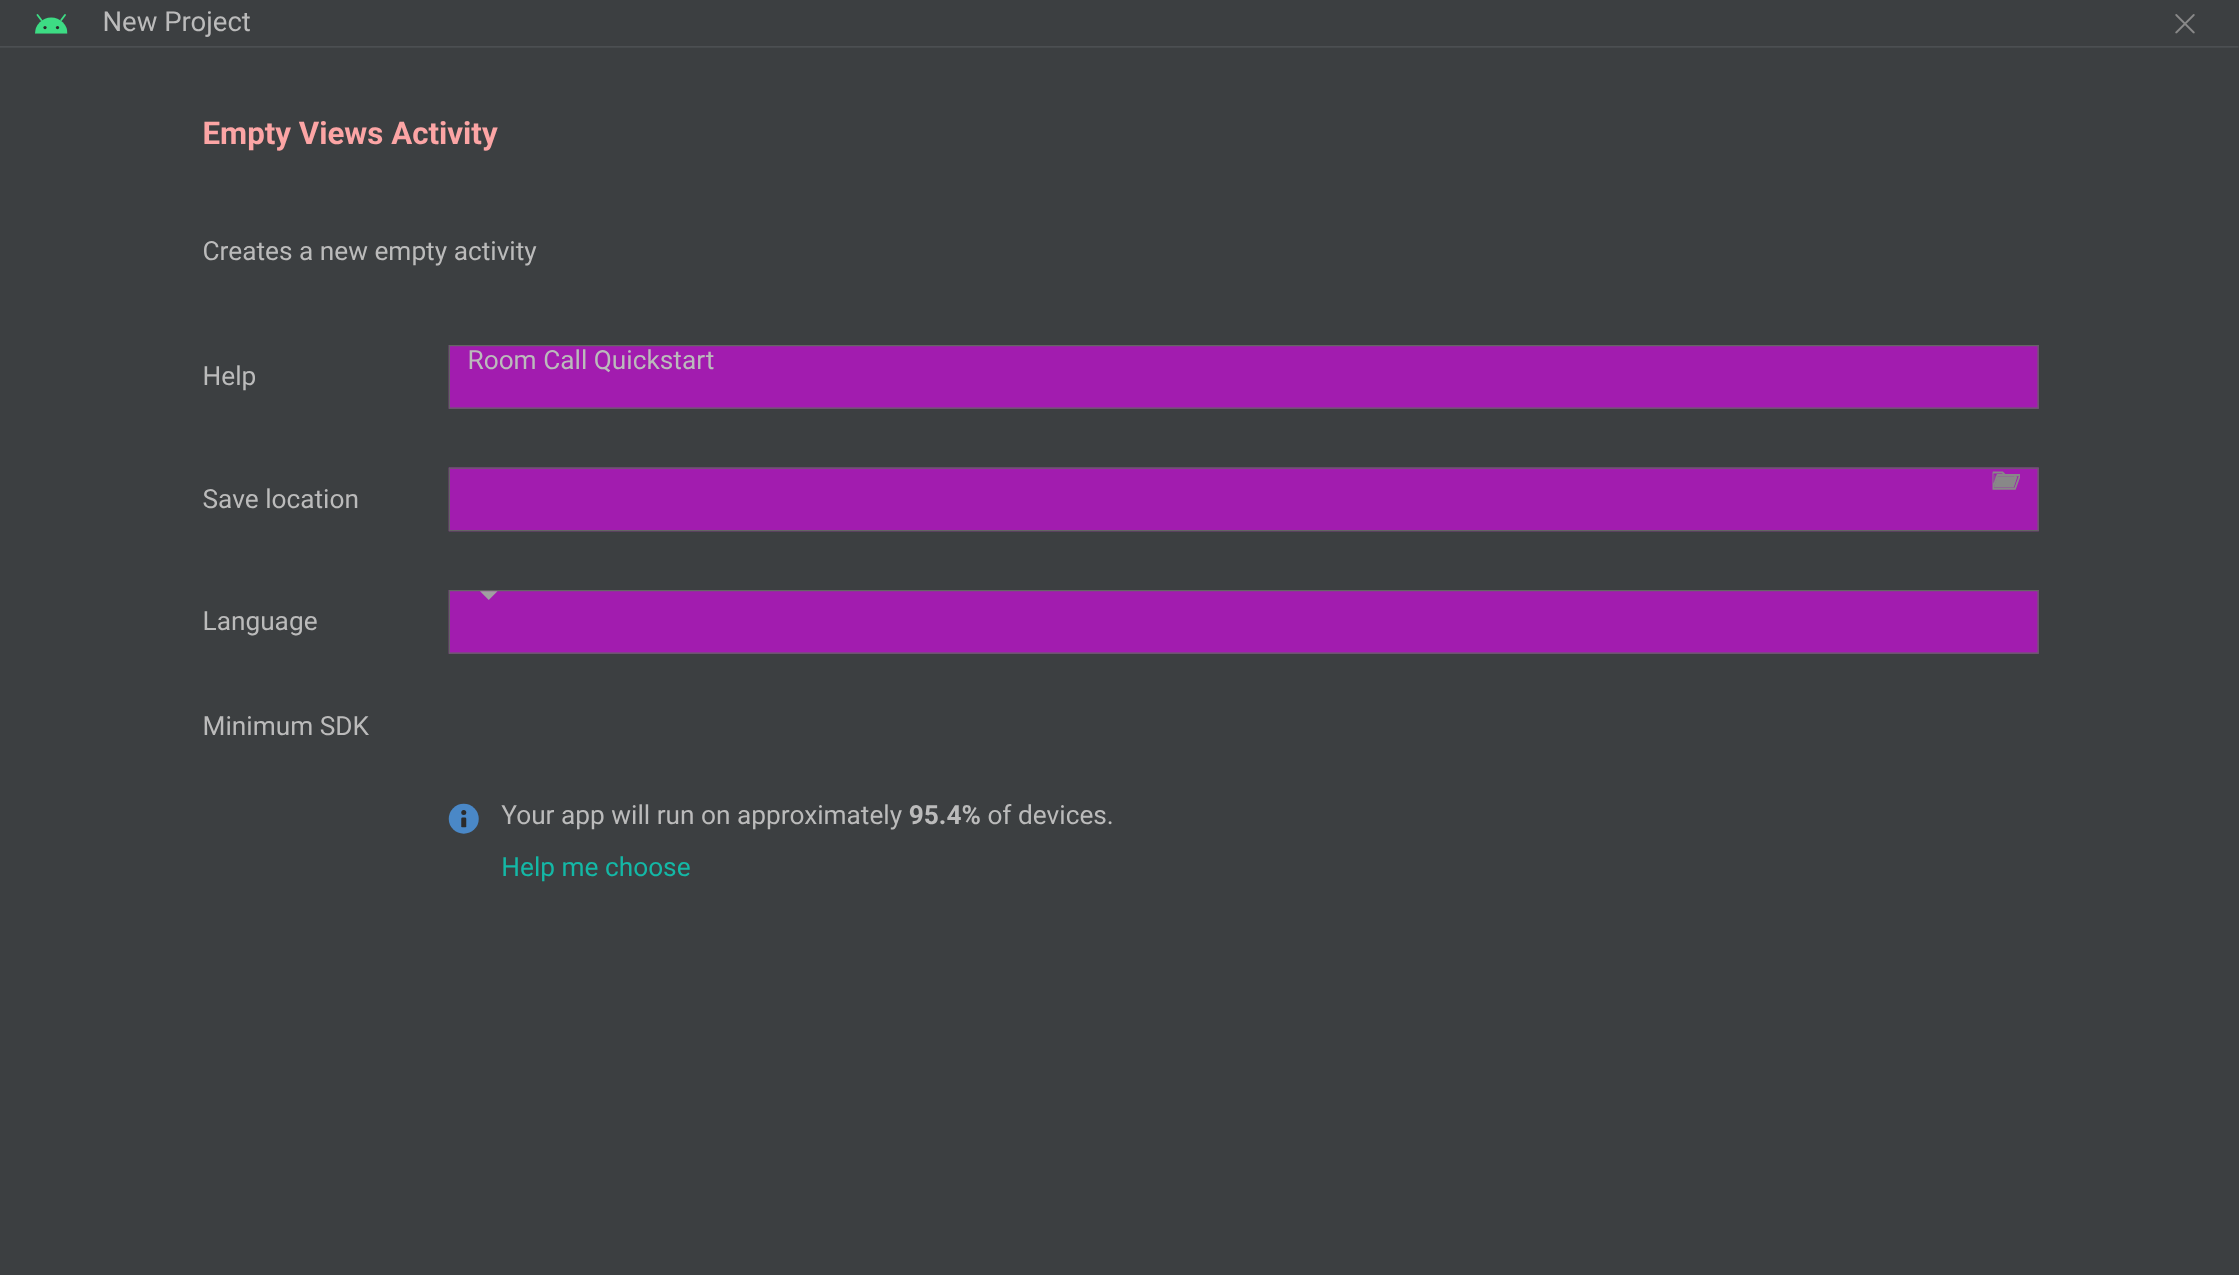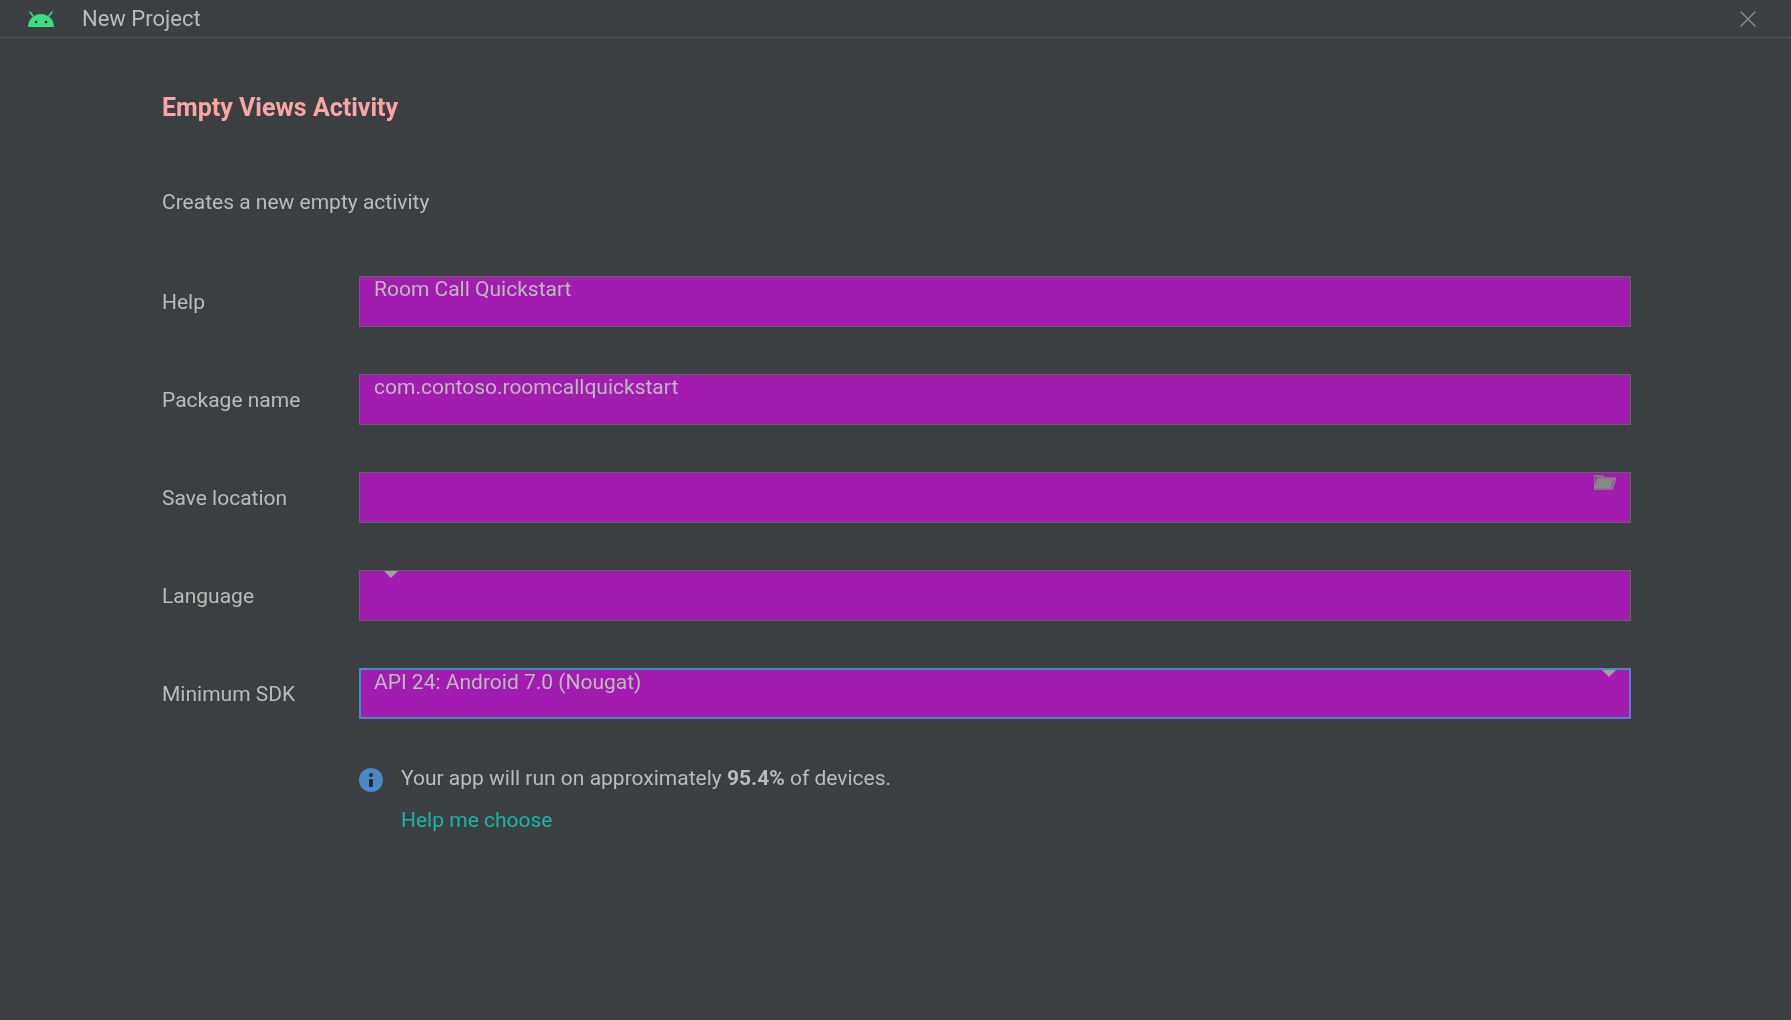--- a/index.html
+++ b/index.html
@@ -174,26 +174,20 @@
   <h1 class="heading">Empty Views Activity</h1>
   <p class="subtitle">Creates a new empty activity</p>
 
   <div class="form-row">
     <label class="form-label">Help</label>
     <div class="form-input">
       <input class="input-text" type="text" value="Room Call Quickstart" style="">
     </div>
   </div>
 
-  <div class="form-row">
-    <label class="form-label">Package name</label>
-    <div class="form-input">
-      <input class="input-text" type="text" value="com.contoso.roomcallquickstart" style="">
-    </div>
-  </div>
 
   <div class="form-row">
     <label class="form-label">Save location</label>
     <div class="form-input">
       <input class="input-text" type="text" value="" style="">
       <span class="folder-icon">
         <svg width="22" height="18" viewBox="0 0 22 18">
           <path d="M 0 3 L 0 16 L 18 16 L 22 5 L 4 5 L 0 16 M 0 3 L 8 3 L 10 5 L 18 5 L 18 7" fill="none" stroke="#888888" stroke-width="1.5"></path>
           <path d="M 1 4 L 1 15 L 17 15 L 20 6 L 3 6 Z" fill="#888888" opacity="0.3"></path>
           <path d="M 4 6 L 20 6 L 17 15 L 1 15 Z" fill="#888888"></path>
@@ -204,24 +198,20 @@
 
   <div class="form-row">
     <label class="form-label">Language</label>
     <div class="form-input">
       <span class="dropdown-arrow"></span>
     </div>
   </div>
 
   <div class="form-row">
     <label class="form-label">Minimum SDK</label>
-    <div class="form-input focused">
-      <span class="input-text">API 24: Android 7.0 (Nougat)</span>
-      <span class="dropdown-arrow"></span>
-    </div>
   </div>
 
   <div class="info-row">
     <span class="info-icon">
       <svg width="8" height="14" viewBox="0 0 8 14">
         <circle cx="4" cy="2" r="2" fill="#2B2B2B"></circle>
         <rect x="2" y="6" width="4" height="8" rx="1" fill="#2B2B2B"></rect>
       </svg>
     </span>
     <div class="info-text-wrap">

